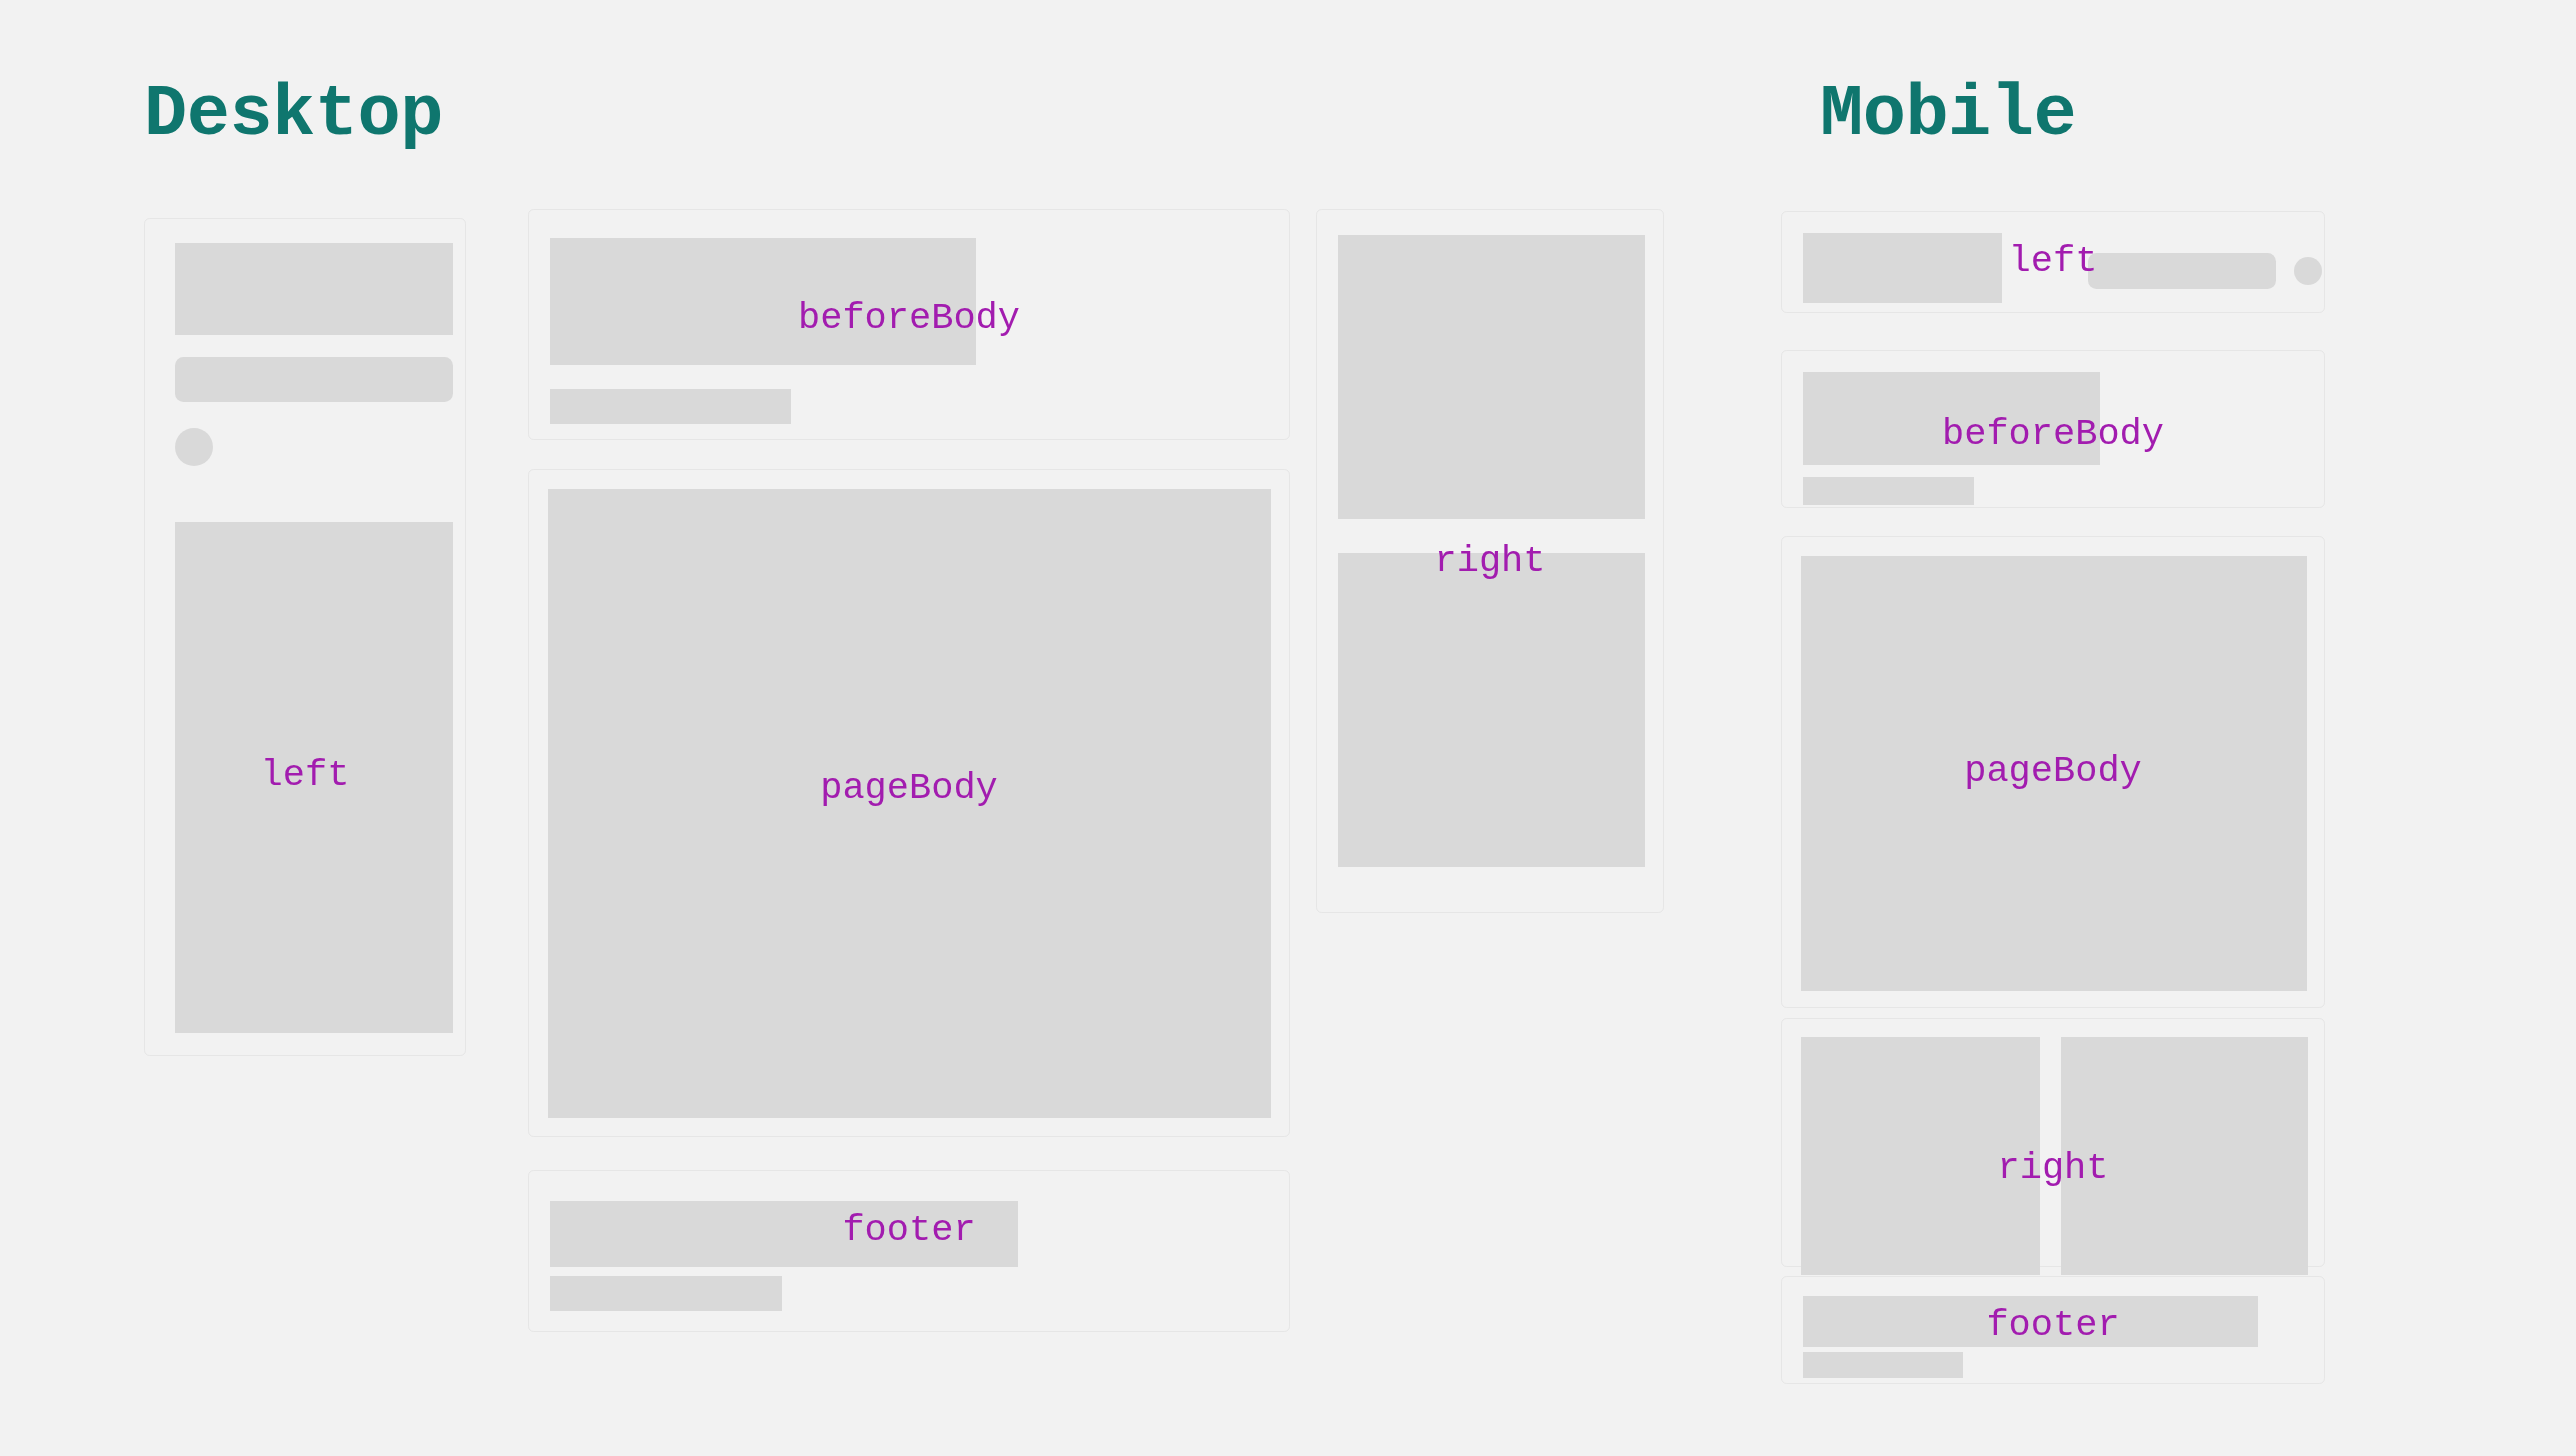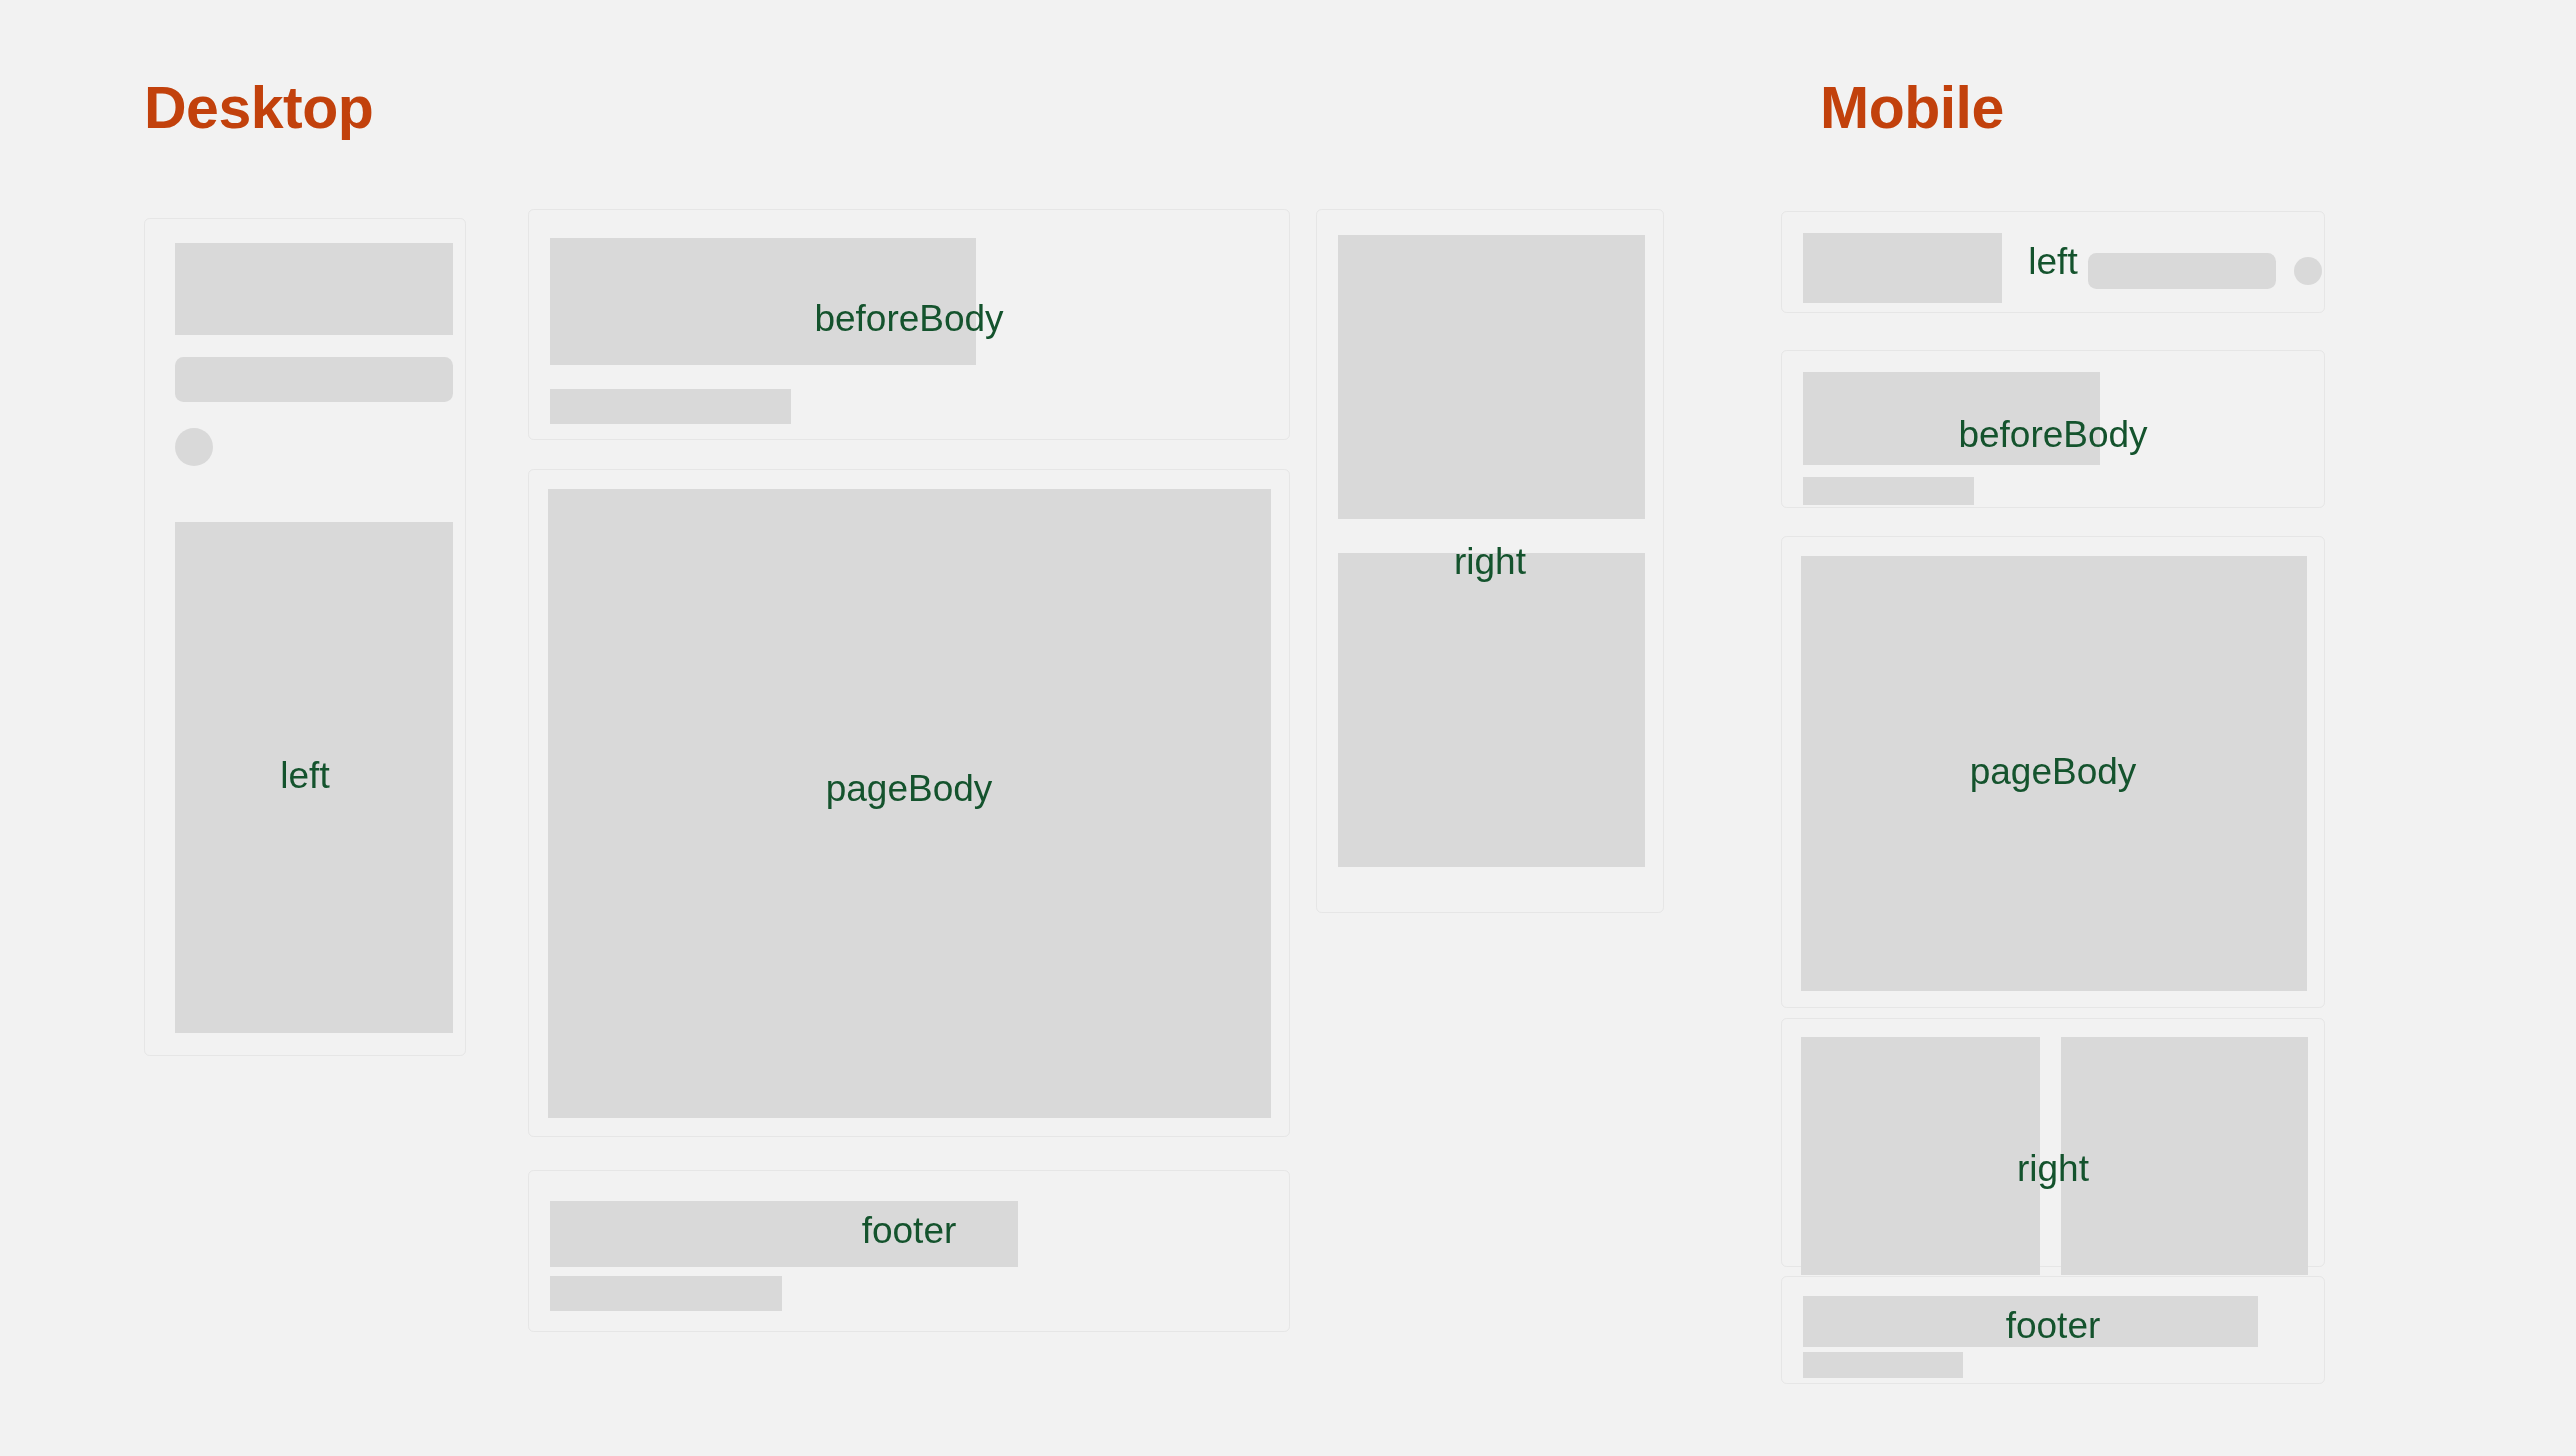--- a/index.html
+++ b/index.html
@@ -15,25 +15,25 @@
   .canvas {
     position: relative;
     width: 2576px;
     height: 1456px;
     background: #f2f2f2;
   }
 
   
   .section-title {
     position: absolute;
-    font-family: Liberation Sans, sans-serif;
+    font-family: Liberation Mono, monospace;
     font-weight: bold;
-    font-size: 59px;
+    font-size: 72px;
     line-height: 1;
-    color: #c2410c;
+    color: #0f766e;
     letter-spacing: -0.5px;
     white-space: nowrap;
   }
   #title-desktop { left: 144px; top: 79px; }
   #title-mobile  { left: 1820px; top: 79px; }
 
   
   .card {
     position: absolute;
     background: #f2f2f2;
@@ -45,24 +45,24 @@
   .blk {
     position: absolute;
     background: #d9d9d9;
   }
   .blk.round   { border-radius: 8.5px; }
   .blk.circle  { border-radius: 50%; }
 
   
   .lbl {
     position: absolute;
-    font-family: Liberation Sans, sans-serif;
+    font-family: Liberation Mono, monospace;
     font-size: 37px;
     line-height: 1;
-    color: #14532d;
+    color: #a21caf;
     white-space: nowrap;
     z-index: 5;
     text-align: center;
   }
   .lbl.center {
     left: 0;
     width: 100%;
   }
 </style>
 </head>

